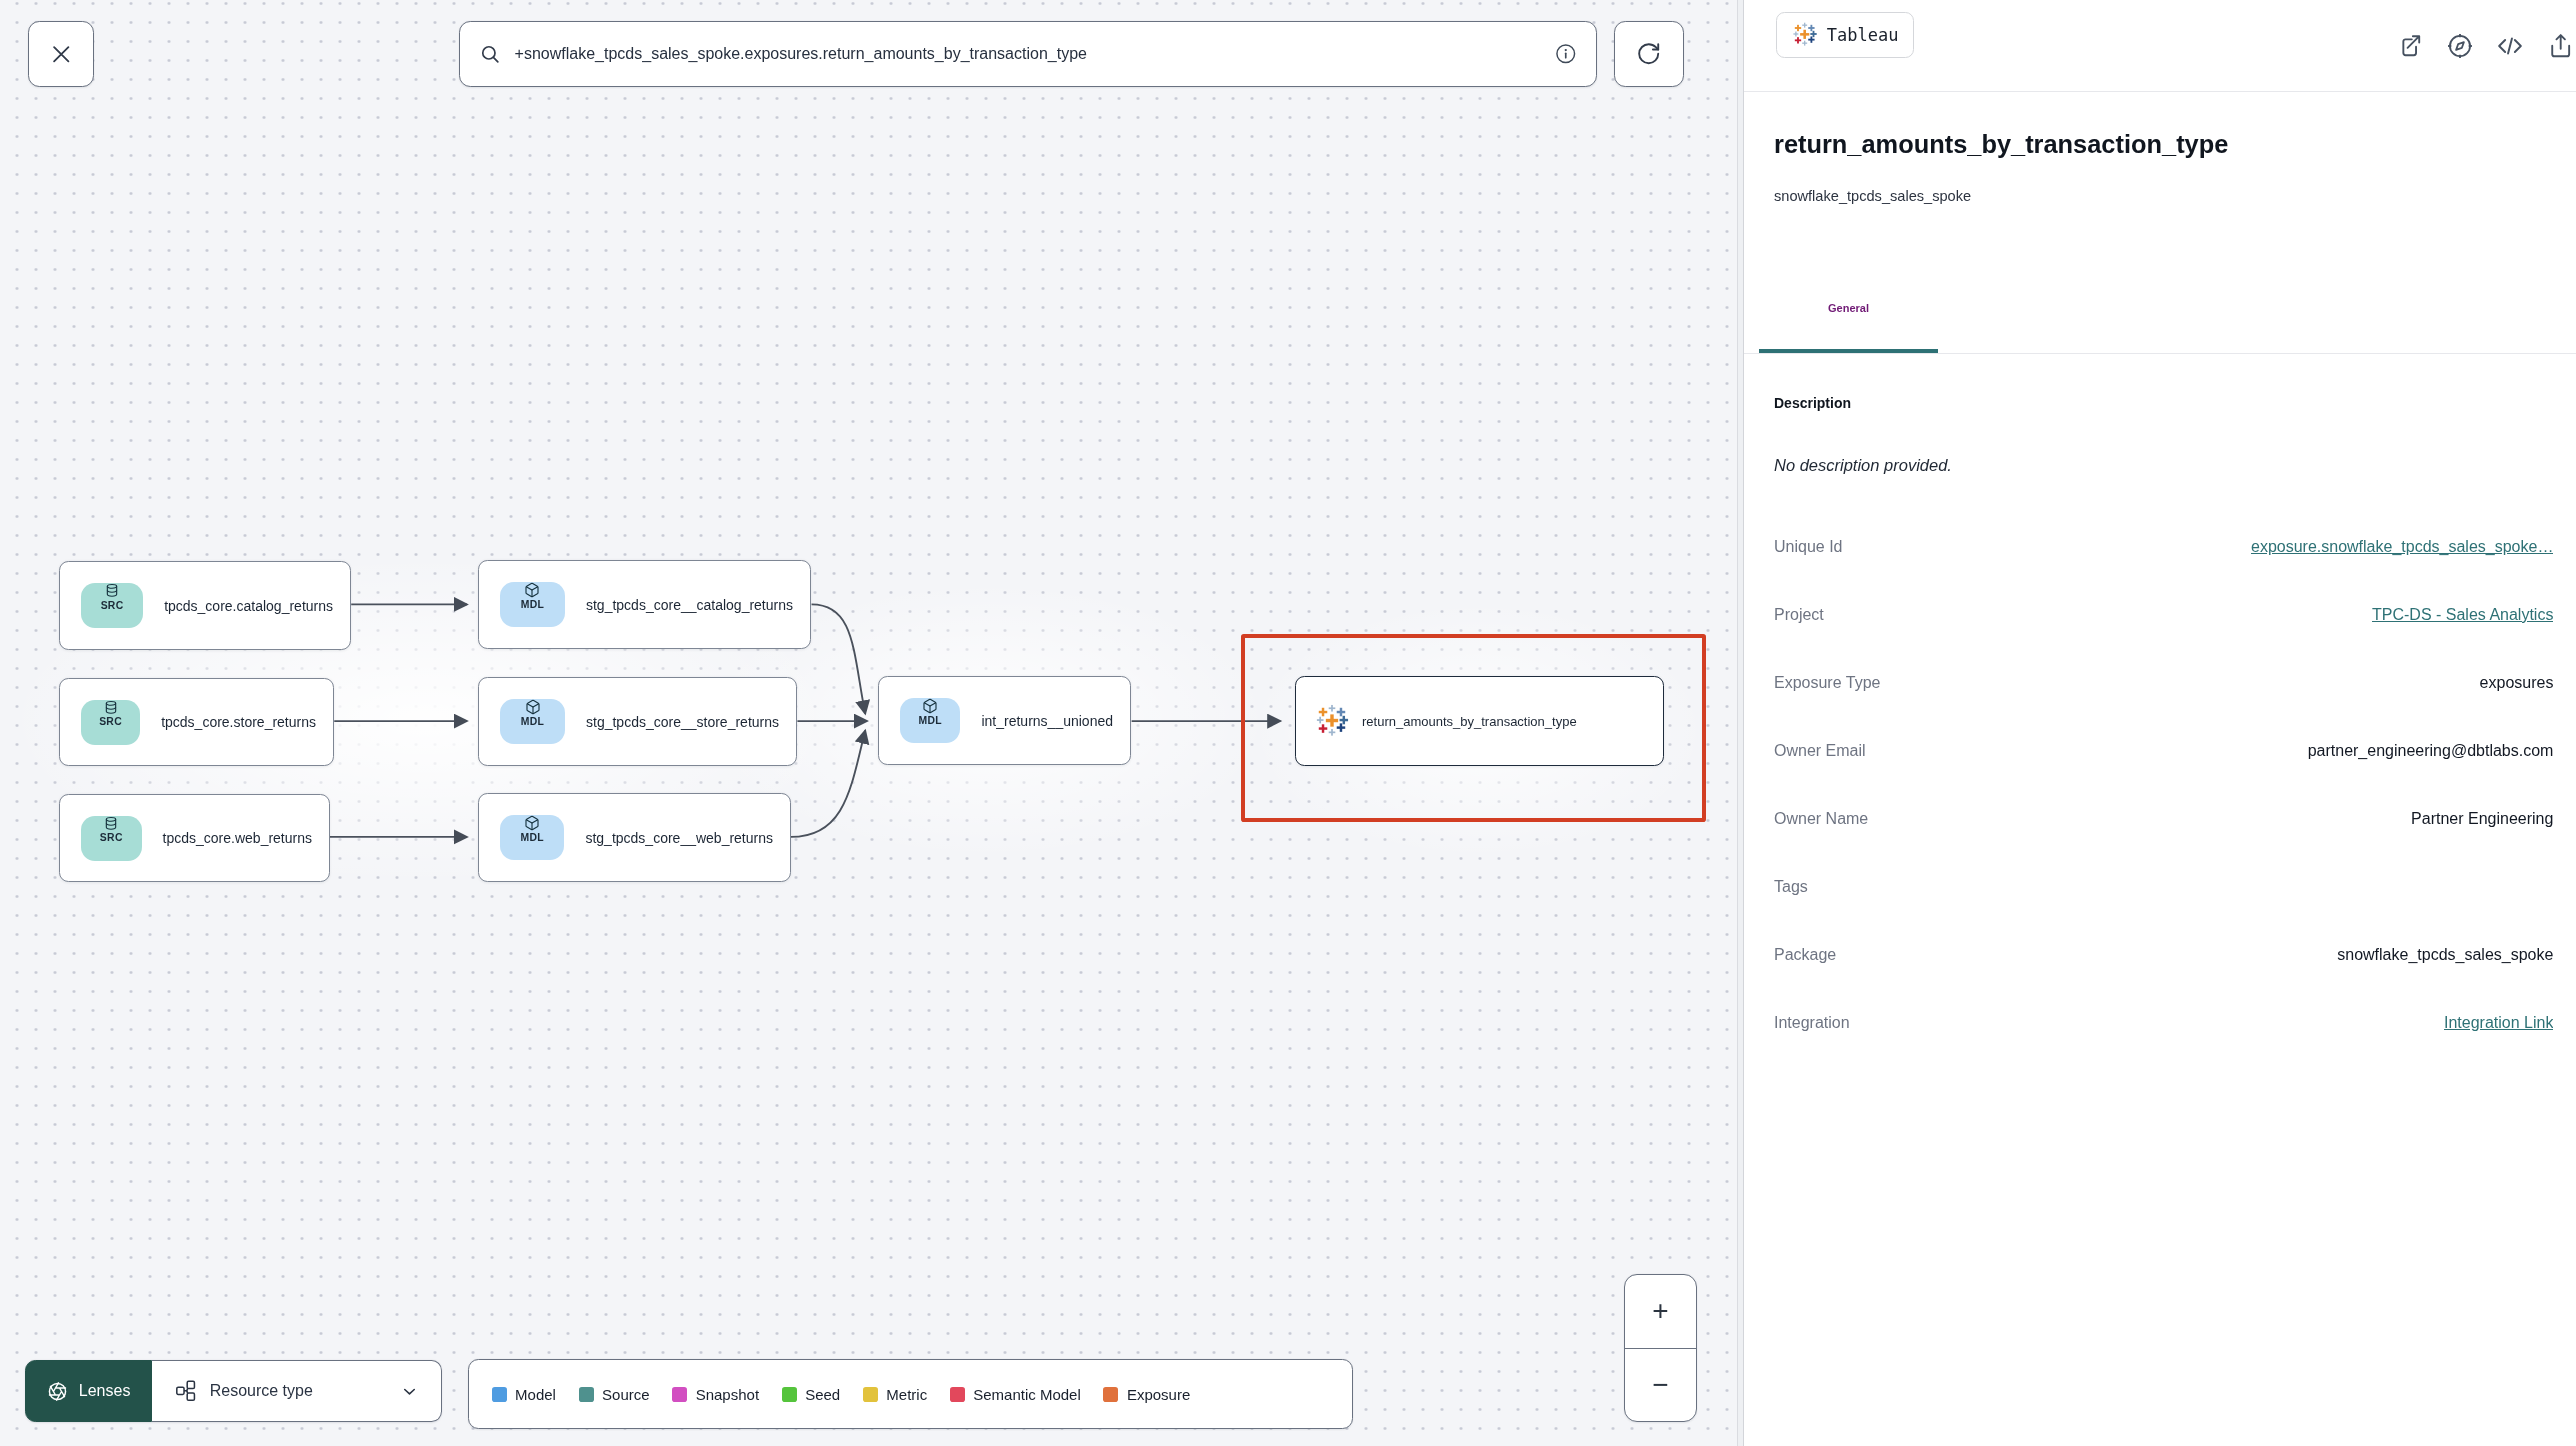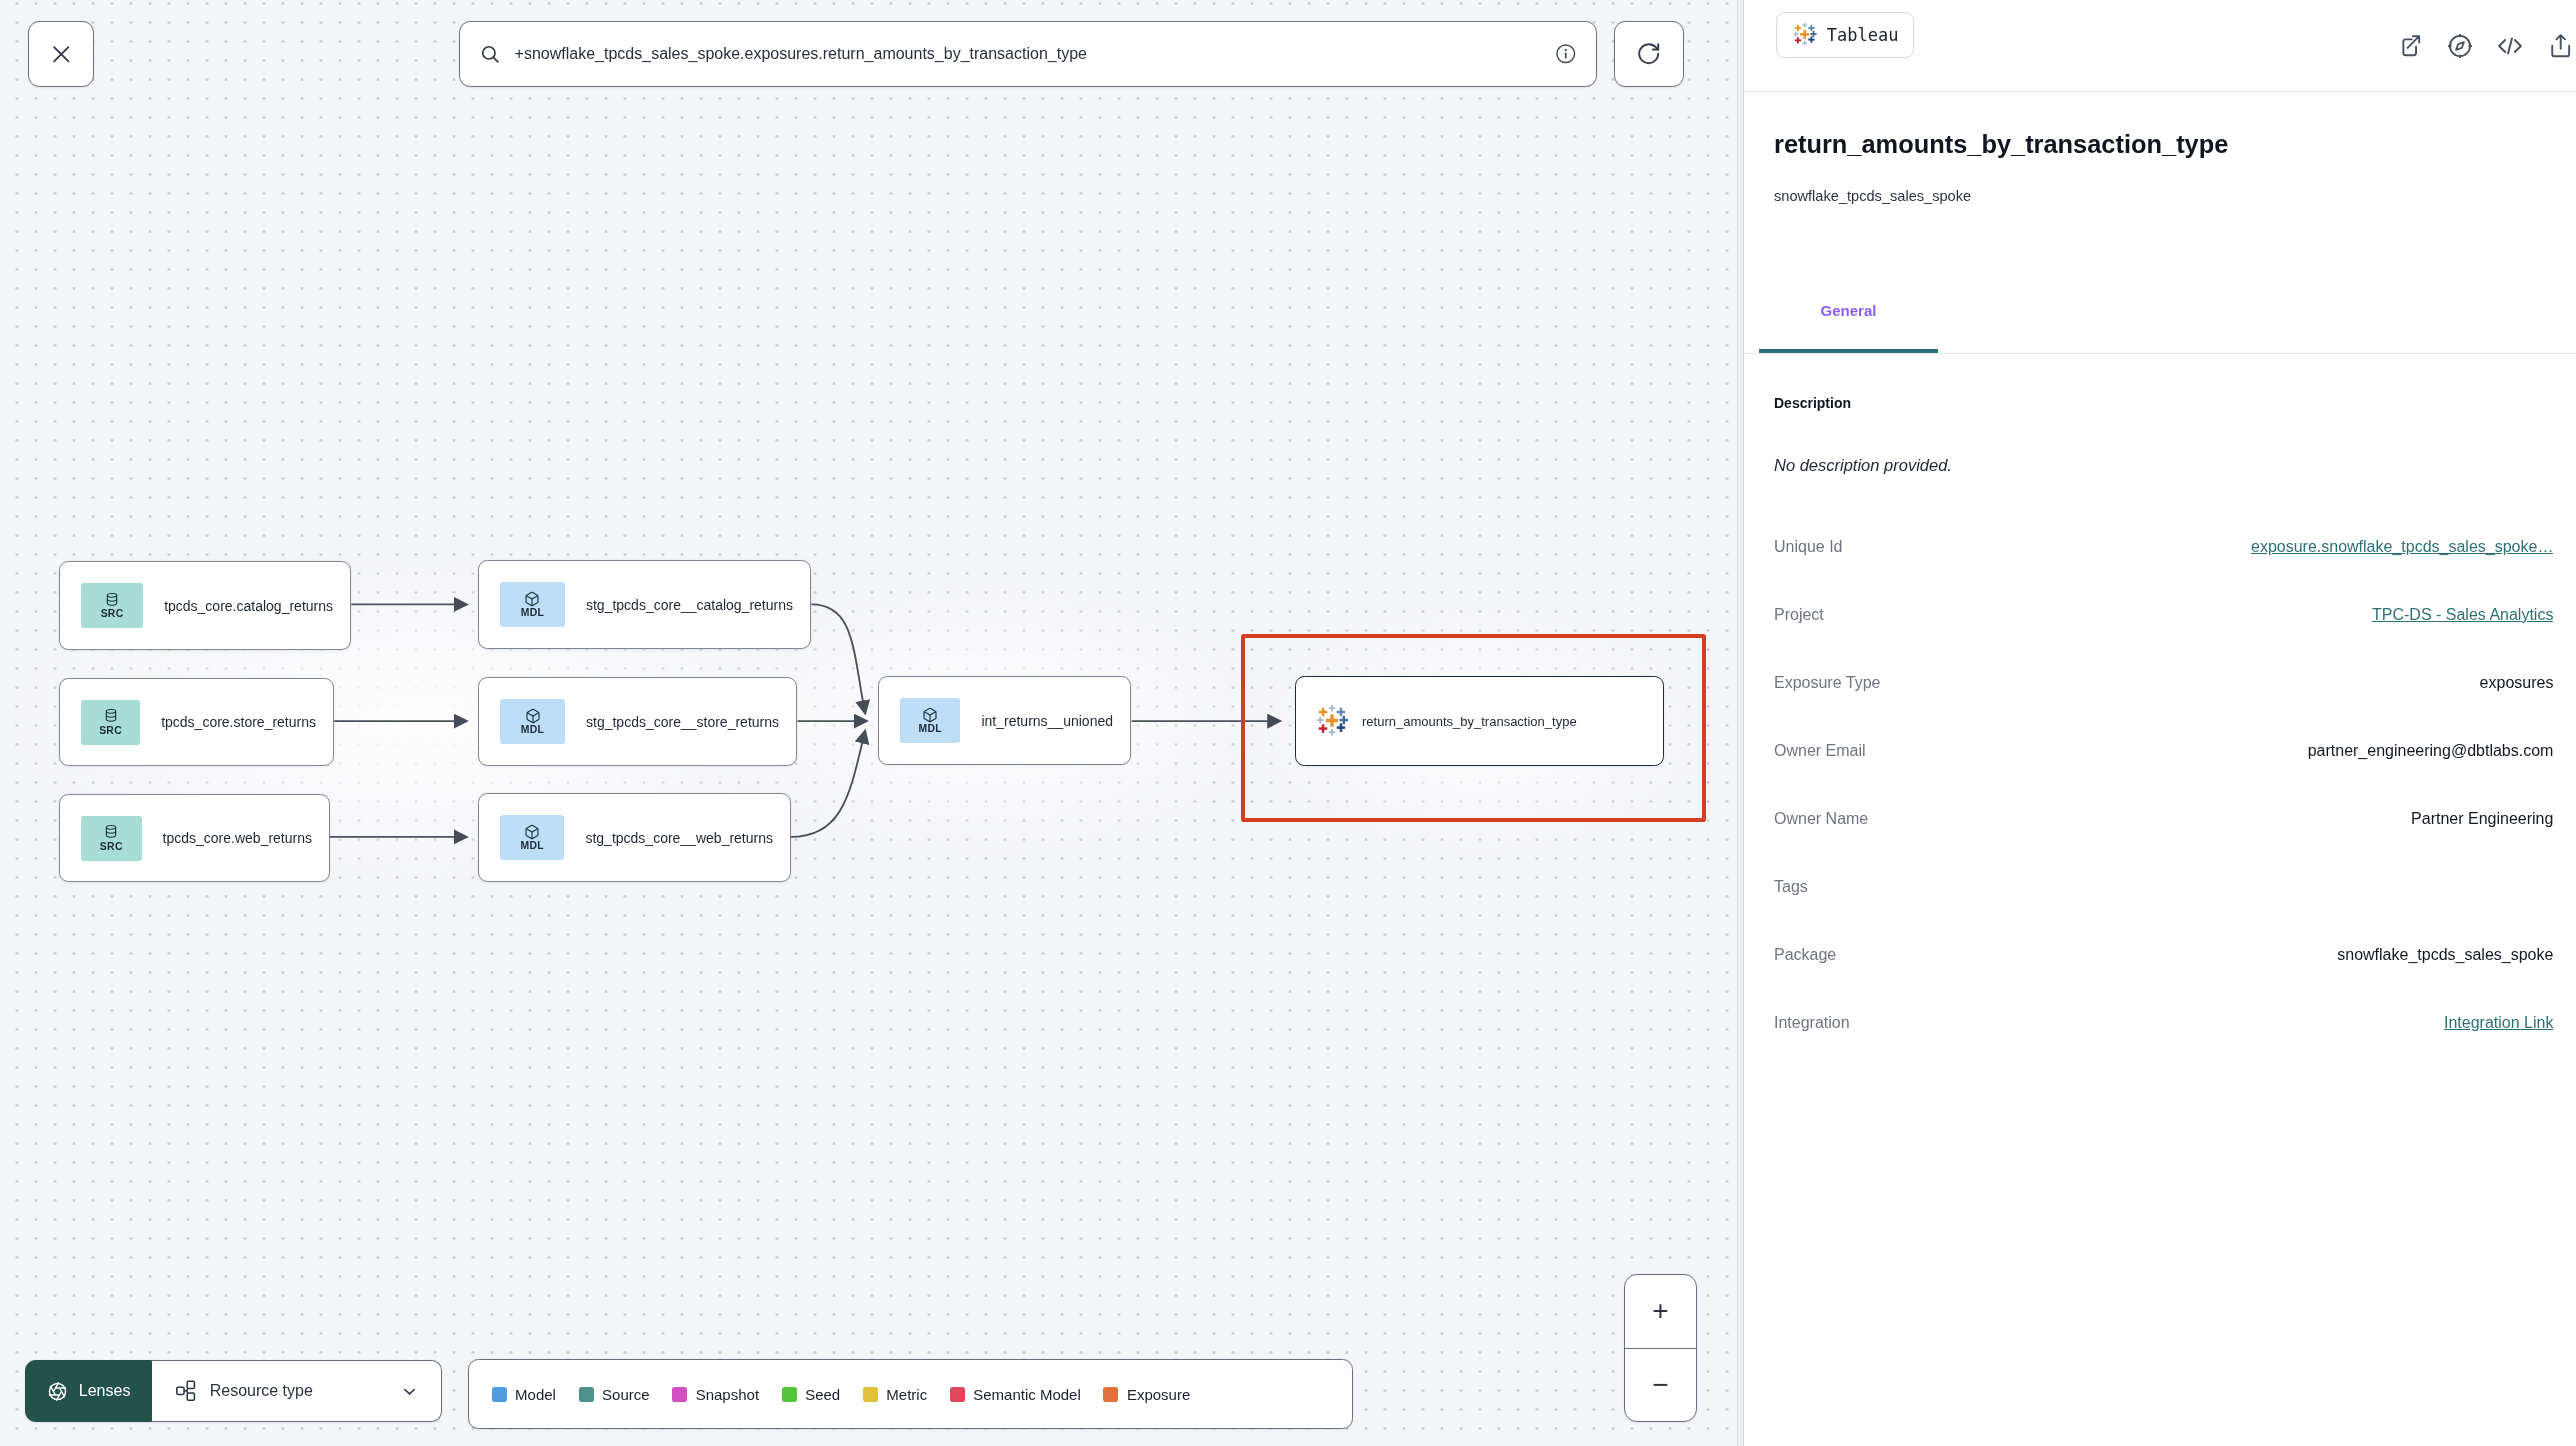--- a/index.html
+++ b/index.html
@@ -28,22 +28,22 @@
   .searchbar { left:459px; top:21px; width:1138px; height:66px; padding:0 19px; gap:13px; }
   .searchbar input { flex:1; border:none; outline:none; font-size:16px; color:#27303f;
     font-family:"Liberation Sans", sans-serif; background:transparent; }
   .btn-refresh { left:1614px; top:21px; width:70px; height:66px; justify-content:center; }
   .icon { flex:none; }
 
   
   .node { position:absolute; background:#fff; border:1.3px solid #7e8694; border-radius:9.4px;
     display:flex; align-items:center; padding:0 17px 0 21px; gap:21px;
     box-shadow:0 0.9px 2.8px rgba(16,24,40,.07); z-index:3; }
-  .node .chip { width:65px; height:45px; border-radius:3px; display:flex; flex-direction:column;
-    align-items:center; justify-content:center; gap:0.9px; color:#16323e; }
+  .node .chip { width:65px; height:45px; border-radius:14px; display:flex; flex-direction:column;
+    align-items:center; gap:0.9px; color:#16323e; }
   .chip.src { background:#a7ddd6; }
   .chip.mdl { background:#bedef7; }
   .chip .chip-label { font-size:10.4px; font-weight:700; letter-spacing:0.3px; color:#1c2b38; }
   .node .nlabel { font-size:14px; color:#1c2634; white-space:nowrap; }
   .node.exposure { border:1.9px solid #1e2b3c; gap:13px; padding-left:19px; }
   .node.exposure .nlabel { font-size:13px; }
   .highlight-rect { position:absolute; left:1241px; top:634px; width:465px; height:188px;
     border:4.7px solid #d23e23; border-radius:2.8px; z-index:2; pointer-events:none; }
   .edges { position:absolute; left:0; top:0; z-index:1; pointer-events:none; }
 
@@ -79,21 +79,21 @@
     font-family:"DejaVu Sans Mono", monospace; font-size:17px; color:#1a212c; background:#fff; }
   .header-icons { position:absolute; right:24.5px; top:0; height:92px; display:flex;
     align-items:center; gap:24.5px; color:#465160; }
   .header-icons .hbtn { display:flex; cursor:pointer; }
 
   .p-title { position:absolute; left:30px; top:130px; font-size:25.4px; font-weight:700; color:#10161f; }
   .p-sub { position:absolute; left:30px; top:188px; font-size:14.6px; color:#2c3340; }
 
   .tab { position:absolute; left:15px; top:296px; width:179px; height:58px; cursor:pointer; }
   .tab .tlabel { position:absolute; left:0; top:5.6px; width:100%; text-align:center;
-    font-size:15px; font-weight:700; color:#8b5cf6; }
+    font-size:11px; font-weight:700; color:#701a75; }
   .tab .tbar { position:absolute; left:0; bottom:0; width:100%; height:4.7px; background:#2e7175; }
   .tabs-divider { position:absolute; left:0; top:353px; width:832px; height:0.9px; background:#e7e8ec; }
 
   .desc-heading { position:absolute; left:30px; top:395px; font-size:14px; font-weight:700; color:#10161f; }
   .desc-empty { position:absolute; left:30px; top:456px; font-size:16.5px; font-style:italic; color:#1f2733; }
 
   .fields { position:absolute; left:0; top:513px; width:832px; }
   .frow { height:68px; display:flex; align-items:center; padding:0 22.6px 0 30px; }
   .flabel { font-size:16px; color:#6e7482; }
   .fvalue { margin-left:auto; font-size:16px; color:#121823; text-align:right; max-width:527px;

